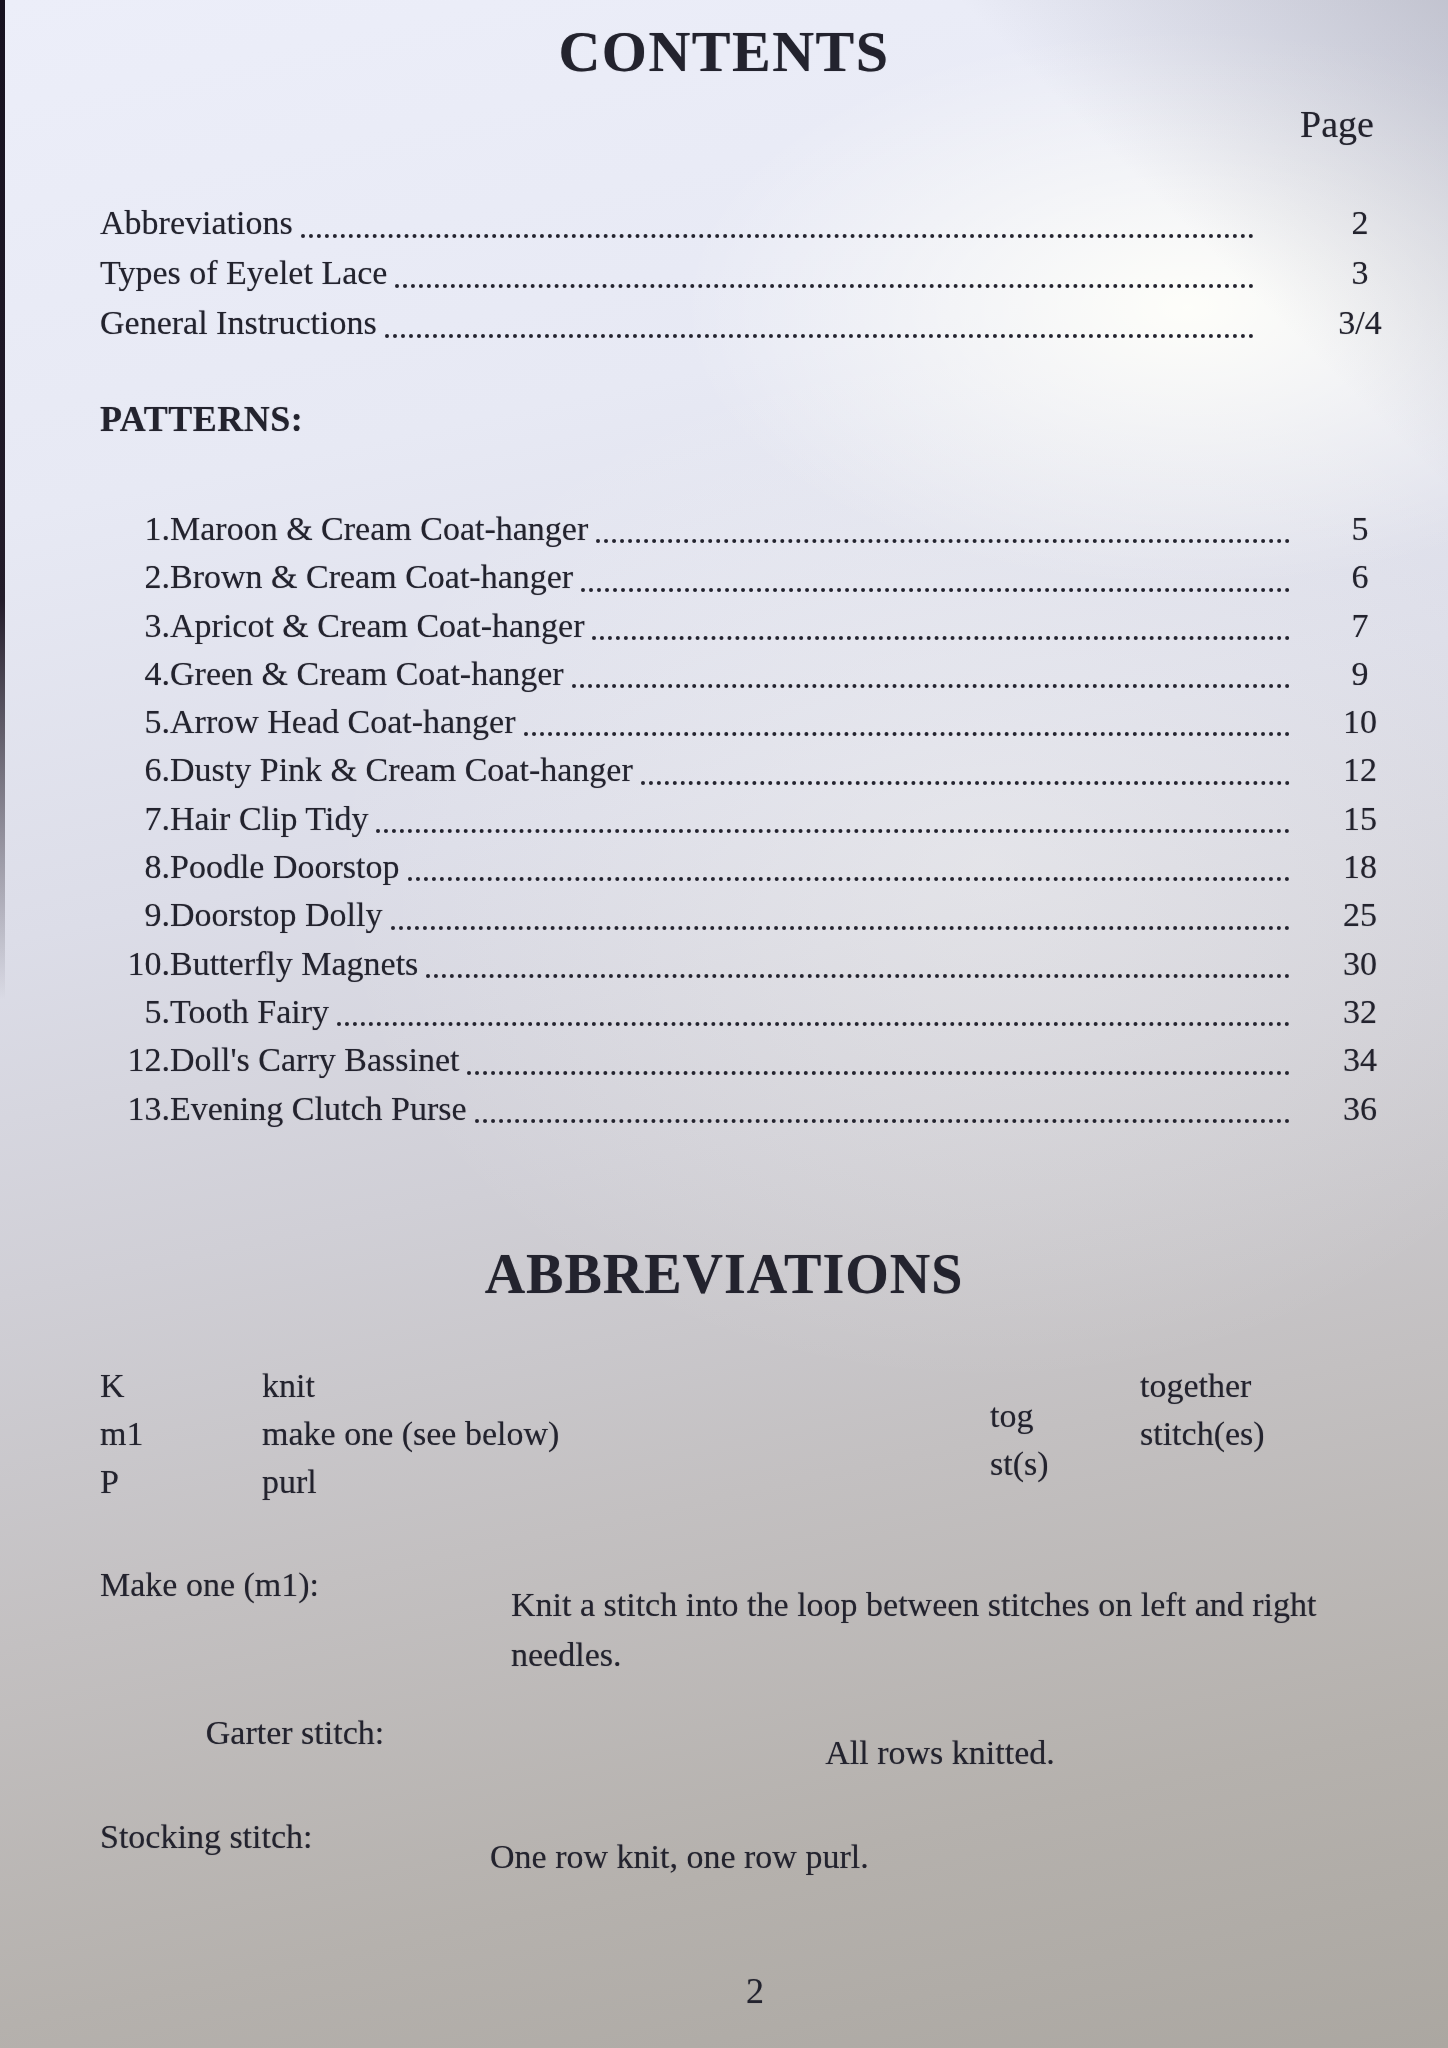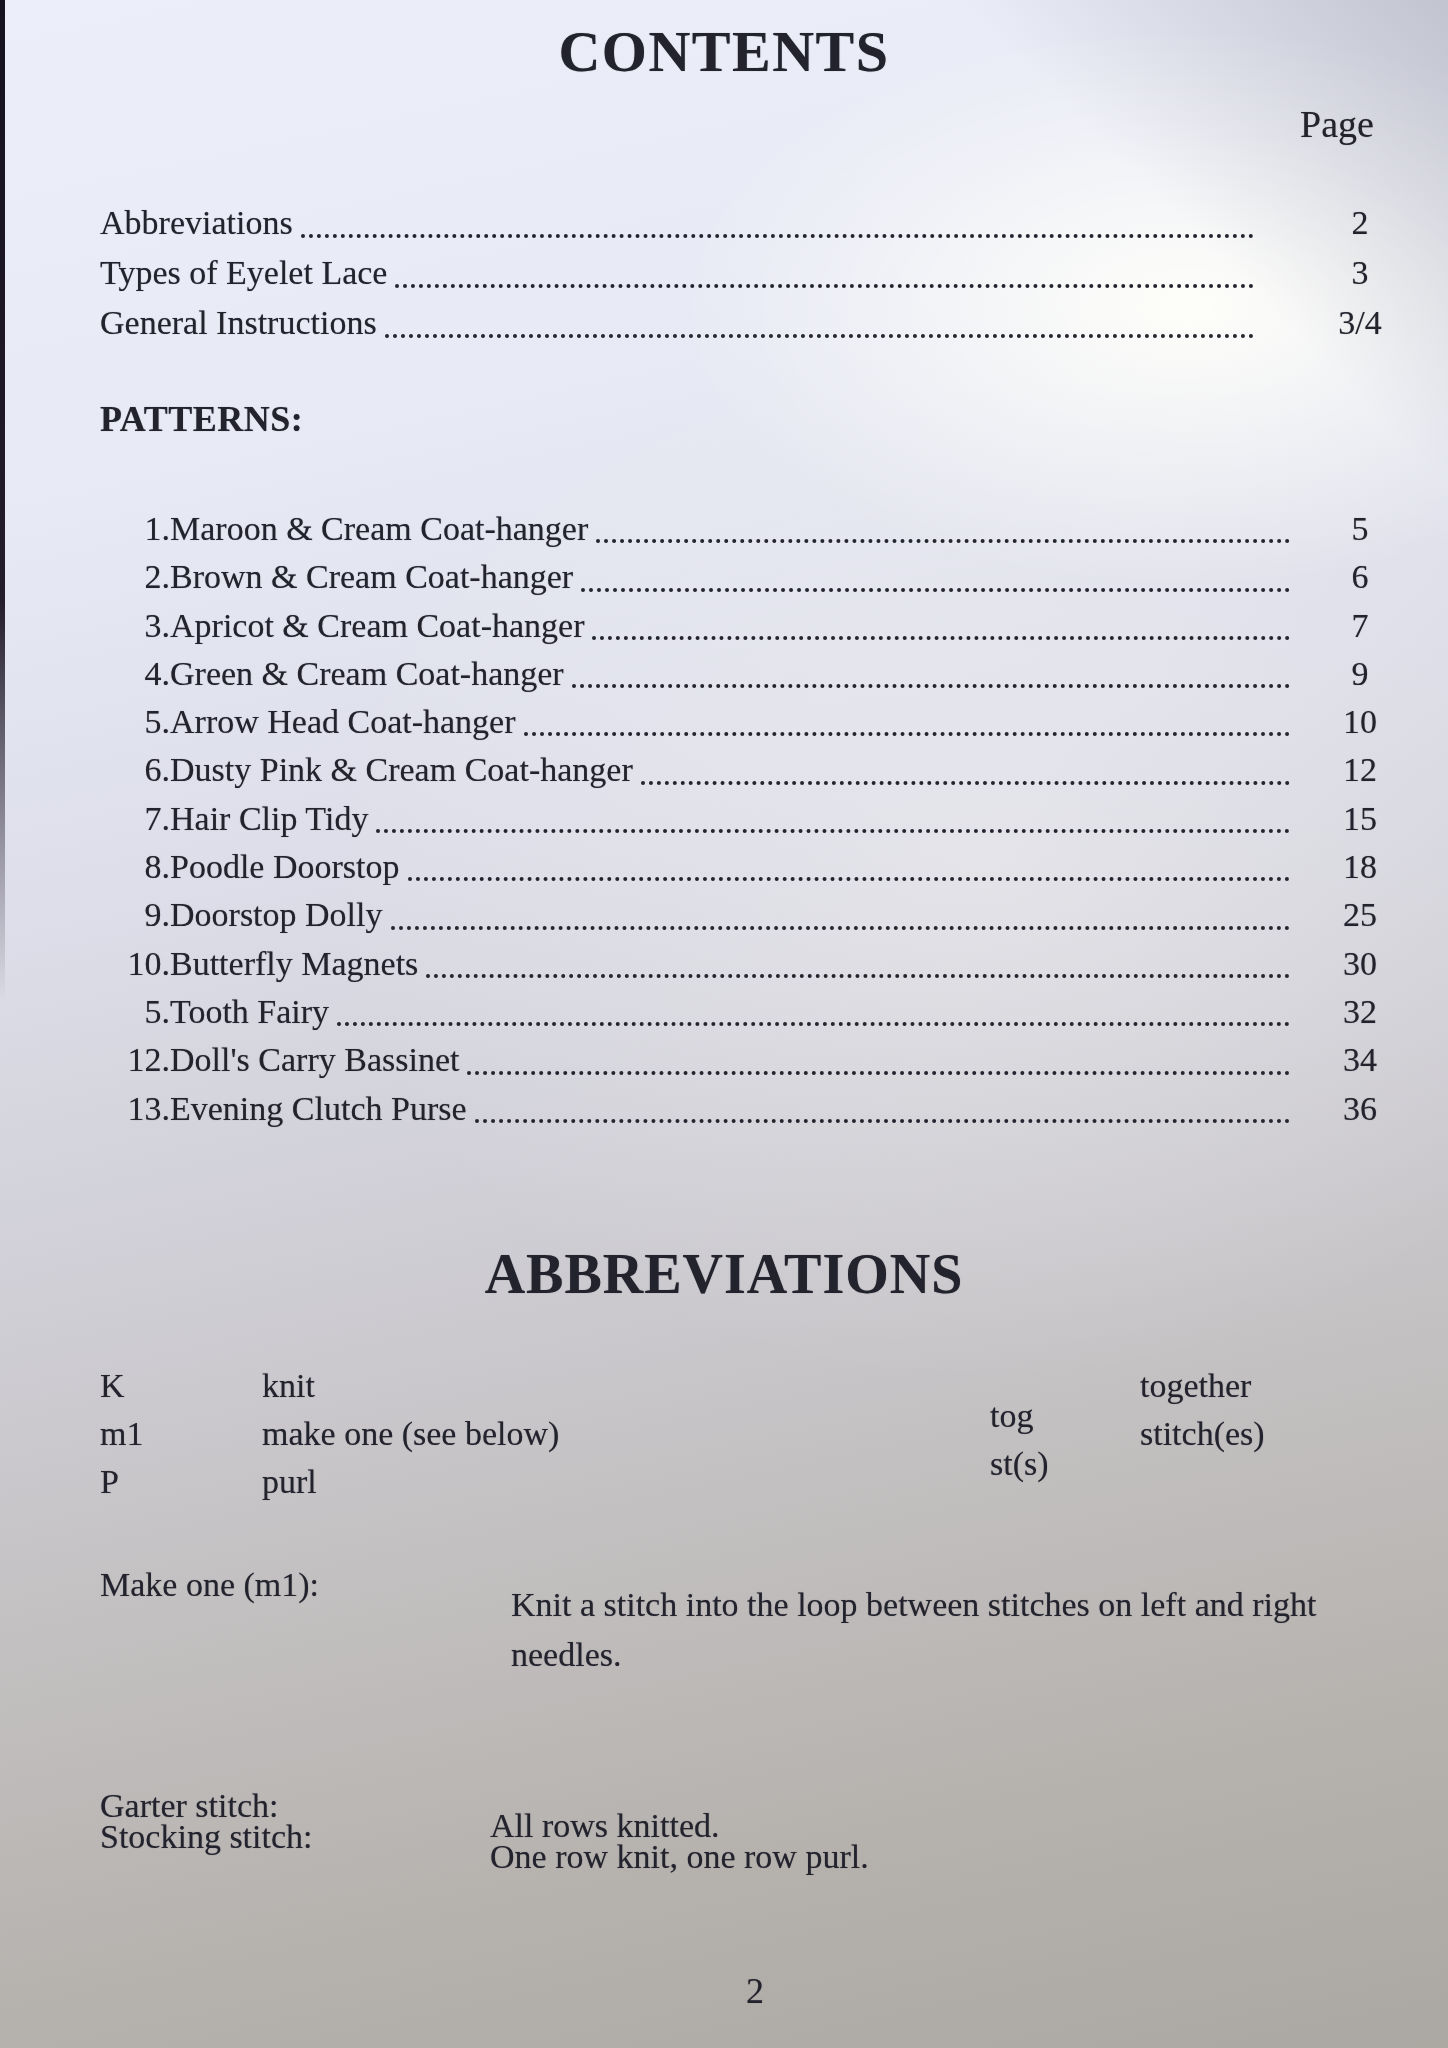--- a/index.html
+++ b/index.html
@@ -61,21 +61,21 @@
   .abbr-table .abbr-row{display:flex;height:48px;line-height:48px;}
   .abbr-left{left:100px;}
   .abbr-left .abbr{width:162px;flex:0 0 162px;}
   .abbr-right{left:990px;}
   .abbr-right .abbr{width:150px;flex:0 0 150px;margin-top:30px;}
 
   .definition{position:absolute;left:100px;display:flex;font-size:34px;line-height:50px;}
   .definition .term{width:390px;flex:0 0 390px;}
   .definition .desc{width:900px;margin-top:20px;}
   .def-1{top:1560px;gap:21px;}
-  .def-2{top:1781px;}
+  .def-2{top:1708px;text-align:center;}
   .def-3{top:1812px;}
 
   .footer-num{
     position:absolute;top:1966px;left:0;width:1510px;text-align:center;
     font-size:36px;line-height:50px;
   }
 </style>
 </head>
 <body>
 

